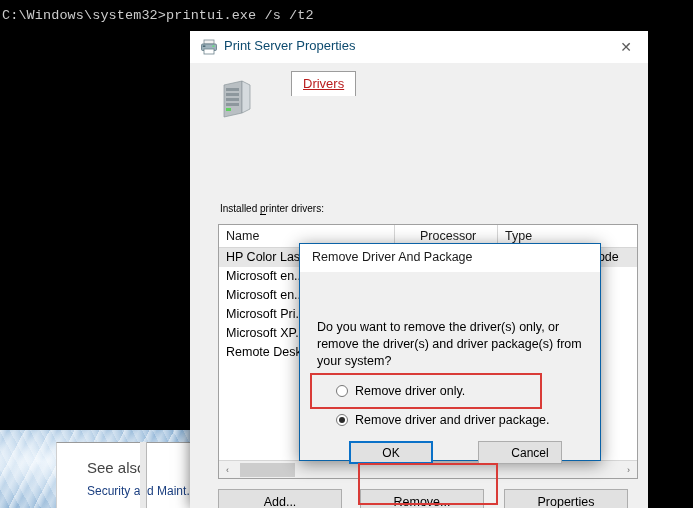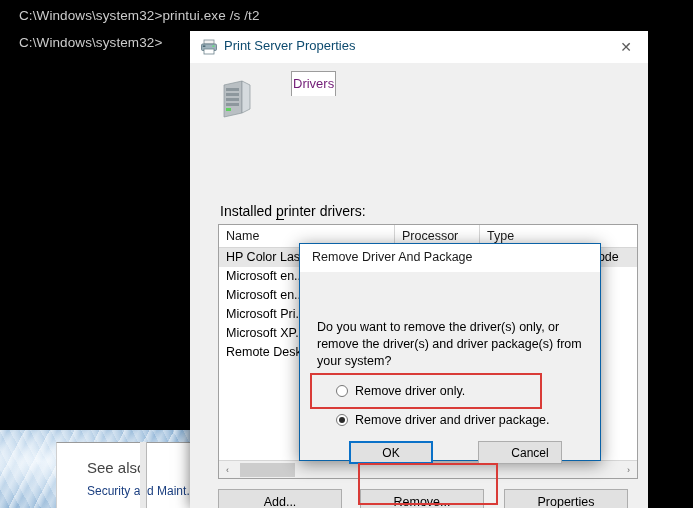--- a/index.html
+++ b/index.html
@@ -64,25 +64,24 @@
   .console {
     position: absolute;
     left: 0; top: 0;
     width: 693px; height: 508px;
     background: #000000;
   }
   .console-line {
     position: absolute;
     left: 2px;
     color: #cccccc;
-    font-family: Liberation Sans, sans-serif;
+    font-family: Liberation Mono, monospace;
     font-size: 13.5px;
     letter-spacing: 0.1px;
     white-space: pre;
-    margin-left: 17px;
   }
   .console-line.l1 { top: 8px; }
   .console-line.l2 { top: 35px; }
 
   
   .psp {
     position: absolute;
     left: 190px; top: 31px;
     width: 458px; height: 477px;
     background: #f0f0f0;
@@ -119,29 +118,30 @@
   .tabstrip {
     position: relative;
     height: 24px;
     margin: 8px 0 0 14px;
     width: 430px;
   }
   .tab {
     position: absolute;
     top: 2px;
     height: 21px;
-    padding: 0 1px;
+    padding: 0 11px;
     line-height: 21px;
     font-size: 12.5px;
-    color: #701a75;
+    color: #b91c1c;
     background: #f0f0f0;
     border: 1px solid #b8b8b8;
     border-bottom: none;
     cursor: default;
     white-space: nowrap;
+    text-decoration: underline;
   }
   .tab.selected {
     top: 0px;
     height: 24px;
     line-height: 23px;
     background: #ffffff;
     border-color: #9c9c9c;
     z-index: 3;
     font-size: 13px;
   }
@@ -162,21 +162,21 @@
 
   .server-icon {
     position: absolute;
     left: 16px; top: 16px;
     width: 34px; height: 40px;
   }
 
   .label-installed {
     position: absolute;
     left: 16px; top: 140px;
-    font-size: 14px; color: #000;
+    font-size: 10px; color: #000;
   }
   .label-installed u { text-decoration: none; border-bottom: 1px solid #000; }
 
   
   .listview {
     position: absolute;
     left: 14px; top: 161px;
     width: 418px; height: 253px;
     background: #ffffff;
     border: 1px solid #a0a0a0;
@@ -192,21 +192,21 @@
     font-size: 12.5px;
     color: #1a1a1a;
     line-height: 22px;
     padding-left: 7px;
     border-right: 1px solid #d6d6d6;
     box-sizing: border-box;
     white-space: nowrap;
     cursor: default;
   }
   .lv-th.c-name { width: 176px; }
-  .lv-th.c-proc { width: 85px; }
+  .lv-th.c-proc { width: 85px; margin-left: 18px; }
   .lv-th.c-type { width: 134px; border-right: none; }
 
   .lv-row {
     display: flex;
     height: 19px;
     cursor: default;
   }
   .lv-row.selected { background: #e6e6e6; }
   .lv-cell {
     font-size: 12.5px;
@@ -357,21 +357,20 @@
   .modal-btn.ok     { left: 49px;  border: 2px solid #0a71c8; }
   .modal-btn.cancel { left: 178px; padding-left: 20px; }
 </style>
 </head>
 <body>
 
 <div id="screen">
 
   <div class="console">
     <div class="console-line l1">C:\Windows\system32&gt;printui.exe /s /t2</div>
-    <div class="console-line l2">C:\Windows\system32&gt;</div>
   </div>
 
   <div class="wallpaper"></div>
 
   <div class="cpl-window">
     <div class="cpl-seealso">See also</div>
     <div class="cpl-link">Security and Maint...</div>
   </div>
   <div class="cpl-edge"></div>
 

